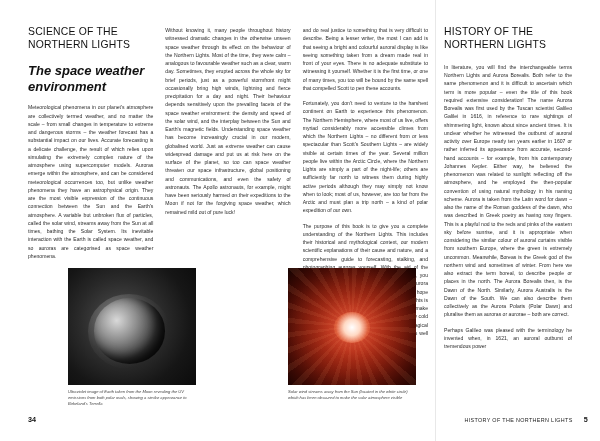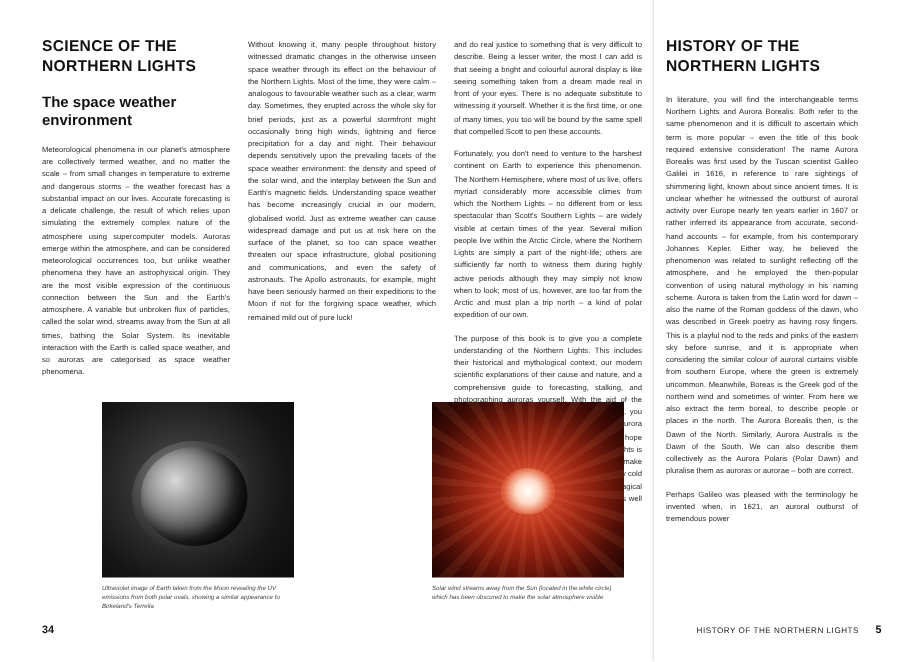--- a/index.html
+++ b/index.html
@@ -42,32 +42,33 @@
   .cols {
     display: flex;
     gap: 12px;
     align-items: flex-start;
   }
   .col { width: 128px; }
 
   
   .sec-title {
     font-size: 10.4px;
-    font-weight: bold;
+    font-weight: normal;
     line-height: 1.24;
     letter-spacing: 0.2px;
     margin: 0 0 11px 0;
     color: #111;
   }
   .sub-title {
-    font-size: 10px;
+    font-size: 13px;
     font-weight: bold;
     line-height: 1.25;
     margin: 0 0 8px 0;
     color: #111;
+    font-style: italic;
   }
 
   
   p.body {
     font-size: 5.1px;
     line-height: 1.62;
     text-align: justify;
     margin: 0 0 7px 0;
     color: #2a2a2a;
     hyphens: auto;

